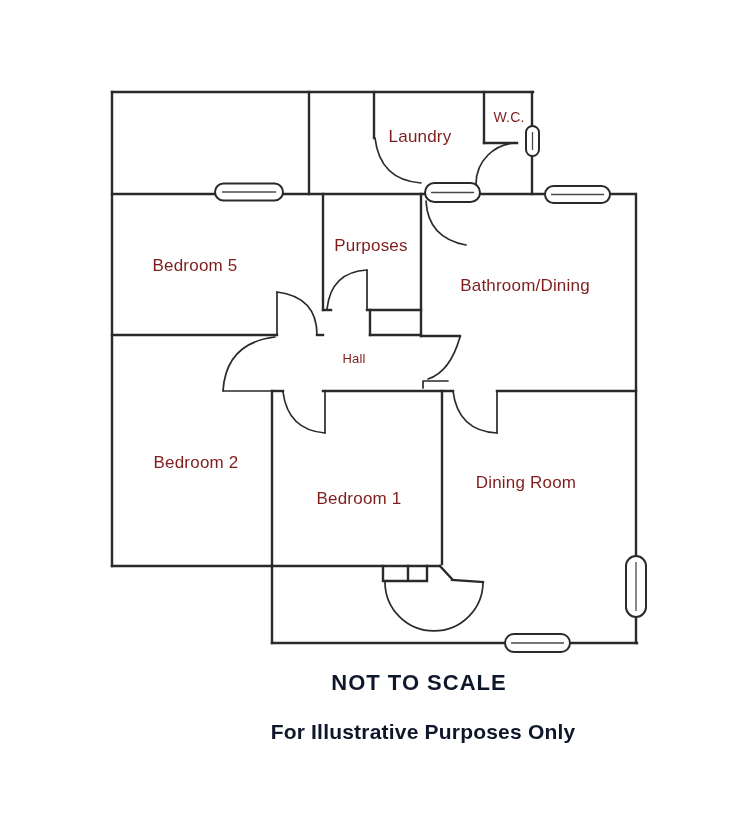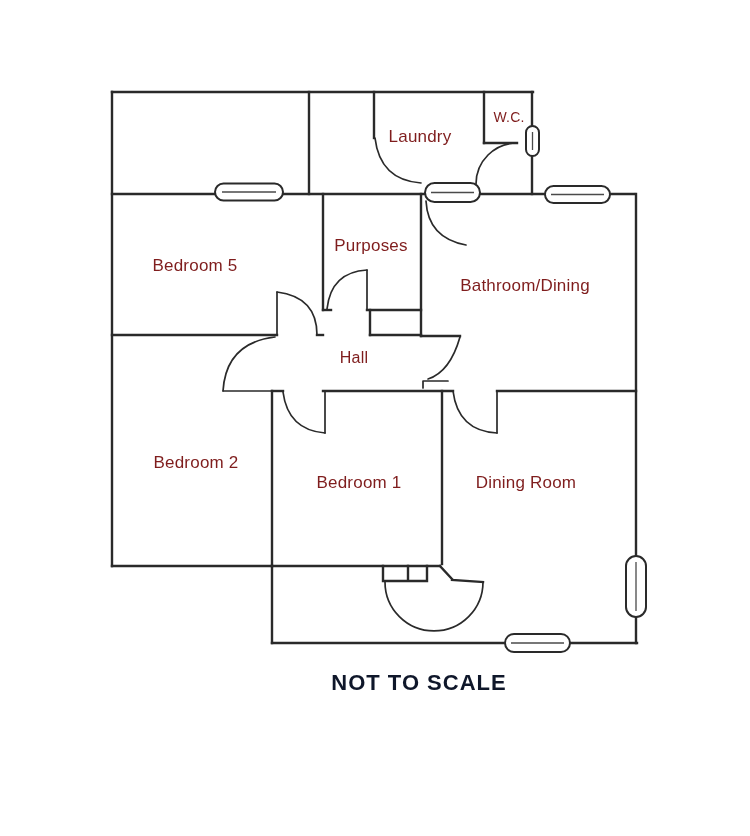--- a/index.html
+++ b/index.html
@@ -13,21 +13,21 @@
   #plan-svg{position:absolute;left:0;top:0;}
   .room-label{
     position:absolute;
     transform:translate(-50%,-50%);
     font-size:17px;
     color:#7f1d1d;
     white-space:nowrap;
     letter-spacing:0.2px;
   }
   .room-label.small{font-size:14px;}
-  .room-label.hall{font-size:16px;}
+  .room-label.hall{font-size:13px;}
   .note{
     position:absolute;
     transform:translate(-50%,-50%);
     font-weight:bold;
     color:#0f172a;
     white-space:nowrap;
   }
   .note.scale{font-size:22px;letter-spacing:1px;}
   .note.purpose{font-size:21px;letter-spacing:0.2px;}
 </style>
@@ -119,20 +119,21 @@
   <div class="room-label" style="left:195px;top:266px">Bedroom 5</div>
 
   <div class="room-label" style="left:371px;top:246px">Purposes</div>
 
   <div class="room-label" style="left:525px;top:286px">Bathroom/Dining</div>
 
   <div class="room-label hall" style="left:354px;top:358px">Hall</div>
 
   <div class="room-label" style="left:196px;top:463px">Bedroom 2</div>
 
-  <div class="room-label" style="left:359px;top:483px">Bedroom 1</div>
+  <div class="room-label" style="left:359px;top:499px">Bedroom 1</div>
 
   <div class="room-label" style="left:526px;top:483px">Dining Room</div>
 
   <div class="note scale" style="left:419px;top:683px">NOT TO SCALE</div>
 
+  <div class="note purpose" style="left:423px;top:732px">For Illustrative Purposes Only</div>
 
 </div>
 
 </body></html>

